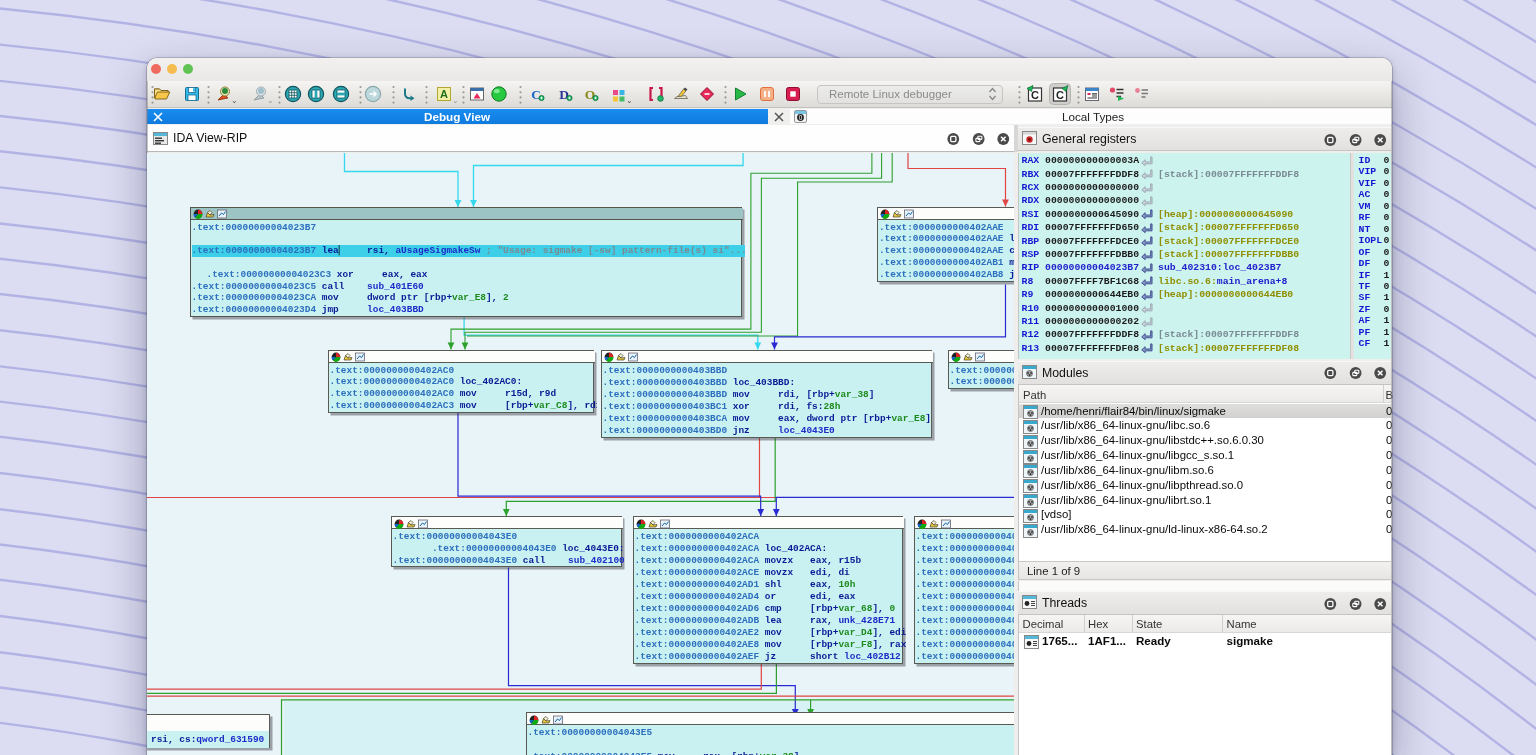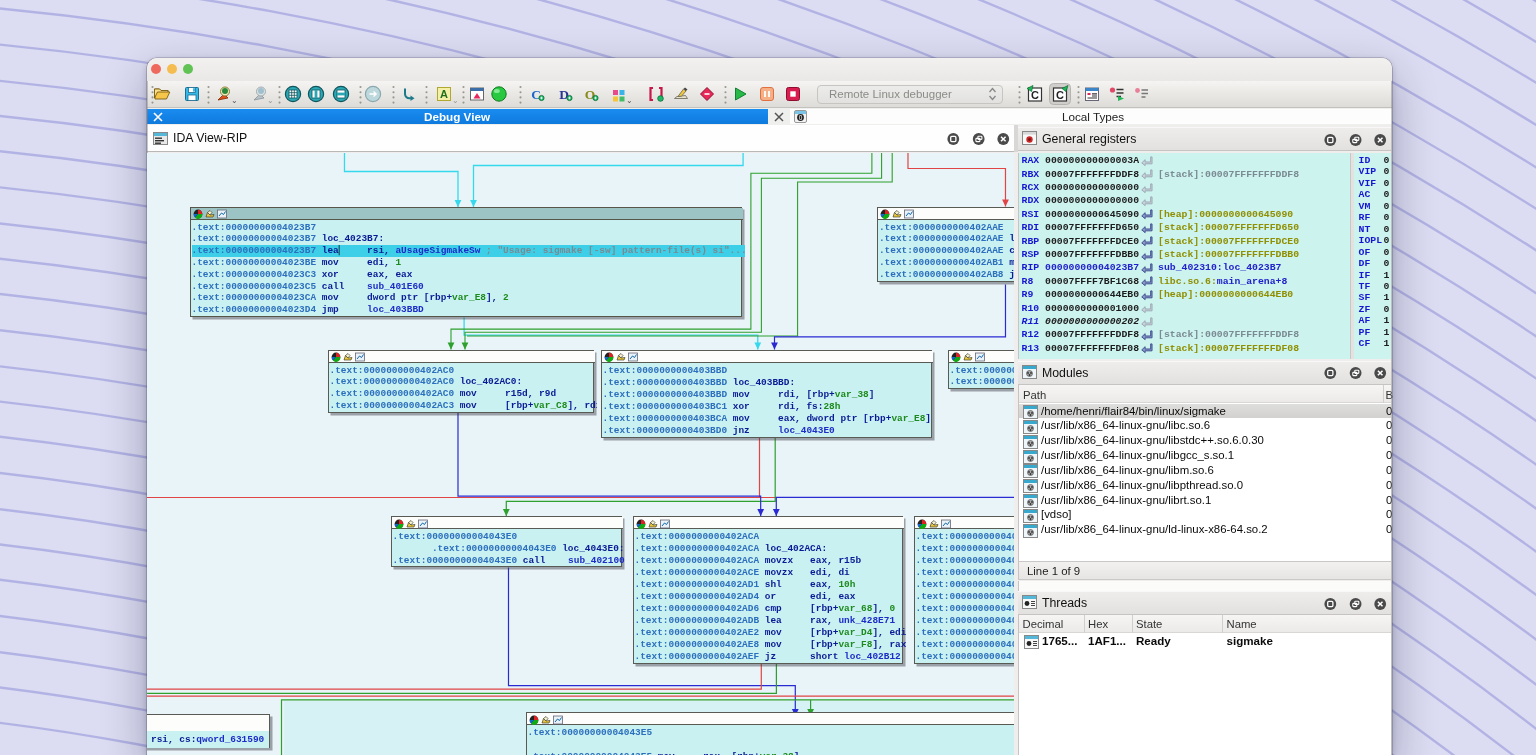--- a/index.html
+++ b/index.html
@@ -390,21 +390,21 @@
       </svg>
       <div style="position:absolute;left:1011px;top:231.7px;white-space:pre;font-family:'Liberation Mono',monospace;font-weight:bold;font-size:9.8px;line-height:12px;"><span style="color:#8f8f00;">[heap]:0000000000644EB0</span></div>
     </div>
     <div style="position:absolute;left:0;top:0;width:0;height:0;">
       <div style="position:absolute;left:874.5px;top:245.1px;white-space:pre;font-family:'Liberation Mono',monospace;font-weight:bold;font-size:9.8px;line-height:12px;"><span style="color:#1616d2;">R10 </span><span style="color:#1c1c1c;">0000000000001000</span></div>
       <svg width="12" height="11" viewBox="0 0 12 11" style="position:absolute;left:994px;top:245.60000000000002px">
         <path d="M10.5 1 L10.5 6.5 L4.5 6.5 L4.5 4 L0.8 7.5 L4.5 10.5 L4.5 8.5 L12 8.5 L12 1 Z" transform="scale(0.92)" fill="#c8d2da" stroke="#9aa6b2" stroke-width="1"></path>
       </svg>
     </div>
     <div style="position:absolute;left:0;top:0;width:0;height:0;">
-      <div style="position:absolute;left:874.5px;top:258.5px;white-space:pre;font-family:'Liberation Mono',monospace;font-weight:bold;font-size:9.8px;line-height:12px;font-style:italic;"><span style="color:#1616d2;">R11 </span><span style="color:#1c1c1c;">0000000000000202</span></div>
+      <div style="position:absolute;left:874.5px;top:258.5px;white-space:pre;font-family:'Liberation Mono',monospace;font-weight:bold;font-size:9.8px;line-height:12px;"><span style="color:#1616d2;">R11 </span><span style="color:#1c1c1c;">0000000000000202</span></div>
       <svg width="12" height="11" viewBox="0 0 12 11" style="position:absolute;left:994px;top:259.0px">
         <path d="M10.5 1 L10.5 6.5 L4.5 6.5 L4.5 4 L0.8 7.5 L4.5 10.5 L4.5 8.5 L12 8.5 L12 1 Z" transform="scale(0.92)" fill="#c8d2da" stroke="#9aa6b2" stroke-width="1"></path>
       </svg>
     </div>
     <div style="position:absolute;left:0;top:0;width:0;height:0;">
       <div style="position:absolute;left:874.5px;top:271.9px;white-space:pre;font-family:'Liberation Mono',monospace;font-weight:bold;font-size:9.8px;line-height:12px;"><span style="color:#1616d2;">R12 </span><span style="color:#1c1c1c;">00007FFFFFFFDDF8</span></div>
       <svg width="12" height="11" viewBox="0 0 12 11" style="position:absolute;left:994px;top:272.4px">
         <path d="M10.5 1 L10.5 6.5 L4.5 6.5 L4.5 4 L0.8 7.5 L4.5 10.5 L4.5 8.5 L12 8.5 L12 1 Z" transform="scale(0.92)" fill="#8a9ac8" stroke="#3a4a8c" stroke-width="1"></path>
       </svg>
       <div style="position:absolute;left:1011px;top:271.9px;white-space:pre;font-family:'Liberation Mono',monospace;font-weight:bold;font-size:9.8px;line-height:12px;"><span style="color:#7a8a92;">[stack]:00007FFFFFFFDDF8</span></div>
@@ -661,24 +661,22 @@
             <path d="M5 5 L5 .8 A4.2 4.2 0 0 1 9.2 5 Z" fill="#d22"></path>
             <path d="M5 5 L9.2 5 A4.2 4.2 0 0 1 2 8.6 Z" fill="#1a1"></path>
             <path d="M5 5 L2 8.6 A4.2 4.2 0 0 1 .8 5 Z" fill="#16c"></path>
             <path d="M13 8 L20 8 L21 5.5 L17 6 L14.5 3.5 Z" fill="#e8c53a" stroke="#443" stroke-width="0.7"></path>
             <path d="M14.5 3.5 L17 1.5 L19 3.5 L17 6 Z" fill="#f5f0d0" stroke="#443" stroke-width="0.7"></path>
             <rect x="24.5" y="1" width="9" height="8" fill="#e8f2f8" stroke="#667" stroke-width="0.8"></rect>
             <path d="M26 7 L28.5 4 L30.5 5.5 L32.5 2.5" fill="none" stroke="#16a" stroke-width="1"></path>
           </svg>
         </div>
         <div style="position:absolute;left:0.5px;top:14.0px;width:553px;height:11.8px;white-space:pre;overflow:hidden;"><span style="color:#2c6fbe;">.text:00000000004023B7</span></div>
-        <div style="position:absolute;left:0.5px;top:25.8px;width:553px;height:11.8px;white-space:pre;overflow:hidden;"><span style="color:#2c6fbe;">.text:00000000004023B7</span><span style="color:#0a1a96;"> loc_4023B7:</span></div>
         <div style="position:absolute;left:0.5px;top:37.6px;width:553px;height:11.8px;background:#3ecfe8;white-space:pre;overflow:hidden;"><span style="color:#2c6fbe;">.text:00000000004023B7</span><span style="color:#0a1a96;"> lea</span><span style="color:#000;">▏</span><span style="color:#0a1a96;">    </span><span style="color:#0a1a96;">rsi, </span><span style="color:#1c2cc8;">aUsageSigmakeSw</span><span style="color:#7a8a92;"> ; "Usage: sigmake [-sw] pattern-file(s) si"...</span></div>
-        <div style="position:absolute;left:0.5px;top:49.4px;width:553px;height:11.8px;white-space:pre;overflow:hidden;"><span style="color:#2c6fbe;">.text:00000000004023BE</span><span style="color:#0a1a96;"> mov</span><span style="color:#0a1a96;">     </span><span style="color:#0a1a96;">edi, </span><span style="color:#1d8a1d;">1</span></div>
-        <div style="position:absolute;left:0.5px;top:61.2px;width:553px;height:11.8px;white-space:pre;overflow:hidden;"><span style="color:#2c6fbe;">.text:00000000004023C3</span><span style="color:#0a1a96;"> xor</span><span style="color:#0a1a96;">     </span><span style="color:#0a1a96;">eax, eax</span></div>
+        <div style="position:absolute;left:0.5px;top:61.2px;width:553px;height:11.8px;white-space:pre;overflow:hidden;"><span style="color:#2c6fbe;padding-left:15px;">.text:00000000004023C3</span><span style="color:#0a1a96;"> xor</span><span style="color:#0a1a96;">     </span><span style="color:#0a1a96;">eax, eax</span></div>
         <div style="position:absolute;left:0.5px;top:73.0px;width:553px;height:11.8px;white-space:pre;overflow:hidden;"><span style="color:#2c6fbe;">.text:00000000004023C5</span><span style="color:#0a1a96;"> call</span><span style="color:#0a1a96;">    </span><span style="color:#1c2cc8;">sub_401E60</span></div>
         <div style="position:absolute;left:0.5px;top:84.8px;width:553px;height:11.8px;white-space:pre;overflow:hidden;"><span style="color:#2c6fbe;">.text:00000000004023CA</span><span style="color:#0a1a96;"> mov</span><span style="color:#0a1a96;">     </span><span style="color:#0a1a96;">dword ptr [rbp+</span><span style="color:#1d8a1d;">var_E8</span><span style="color:#0a1a96;">], </span><span style="color:#1d8a1d;">2</span></div>
         <div style="position:absolute;left:0.5px;top:96.6px;width:553px;height:11.8px;white-space:pre;overflow:hidden;"><span style="color:#2c6fbe;margin-top:32px;">.text:00000000004023D4</span><span style="color:#0a1a96;"> jmp</span><span style="color:#0a1a96;">     </span><span style="color:#1c2cc8;">loc_403BBD</span></div>
       </div>
       <div style="position:absolute;left:730.4px;top:54.0px;width:141px;height:75.0px;background:#c9f1f1;border:1px solid #5a5a55;box-shadow:2.5px 2.5px 0 rgba(60,60,70,.45);font-family:'Liberation Mono',monospace;font-size:9.45px;line-height:11.8px;font-weight:bold;">
         <div style="position:absolute;left:0;top:0;width:141px;height:12px;background:#fdfdfc;border-bottom:1px solid #5a5a55;">
           <svg width="34" height="10" viewBox="0 0 34 10" style="position:absolute;left:2px;top:1.5px">
             <circle cx="5" cy="5" r="4.4" fill="#222"></circle>
             <path d="M5 5 L5 .8 A4.2 4.2 0 0 1 9.2 5 Z" fill="#d22"></path>
             <path d="M5 5 L9.2 5 A4.2 4.2 0 0 1 2 8.6 Z" fill="#1a1"></path>

